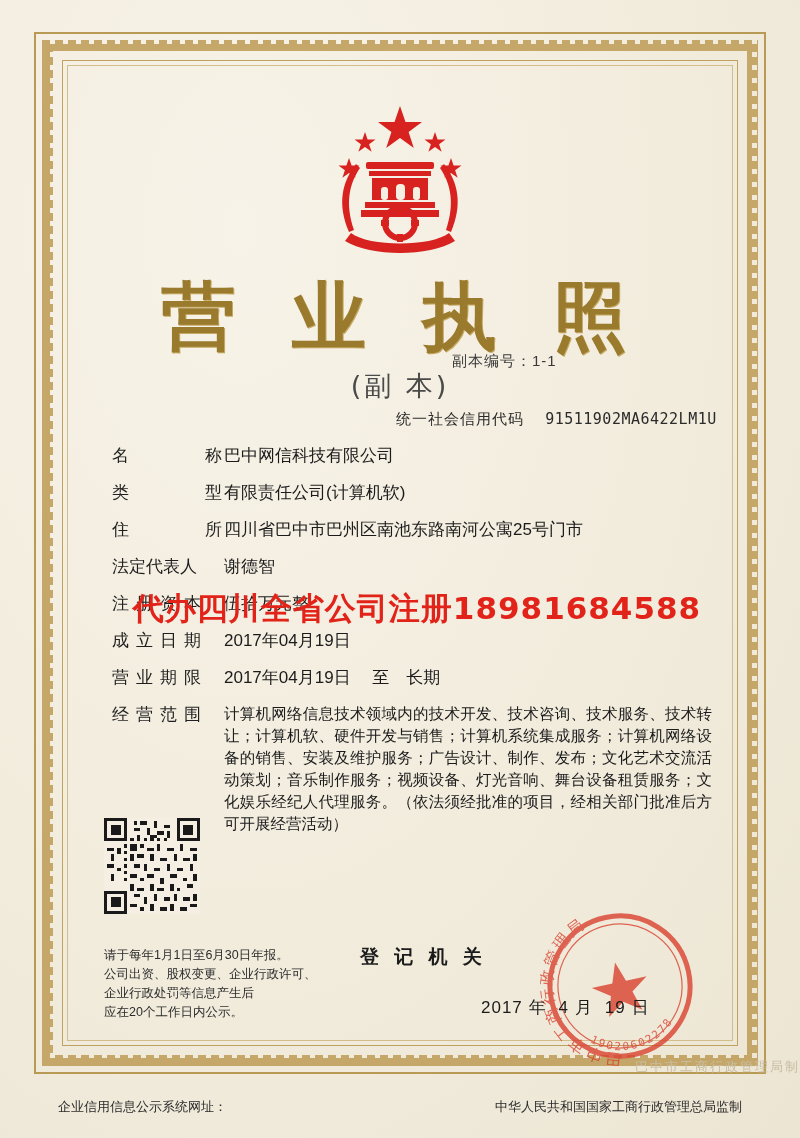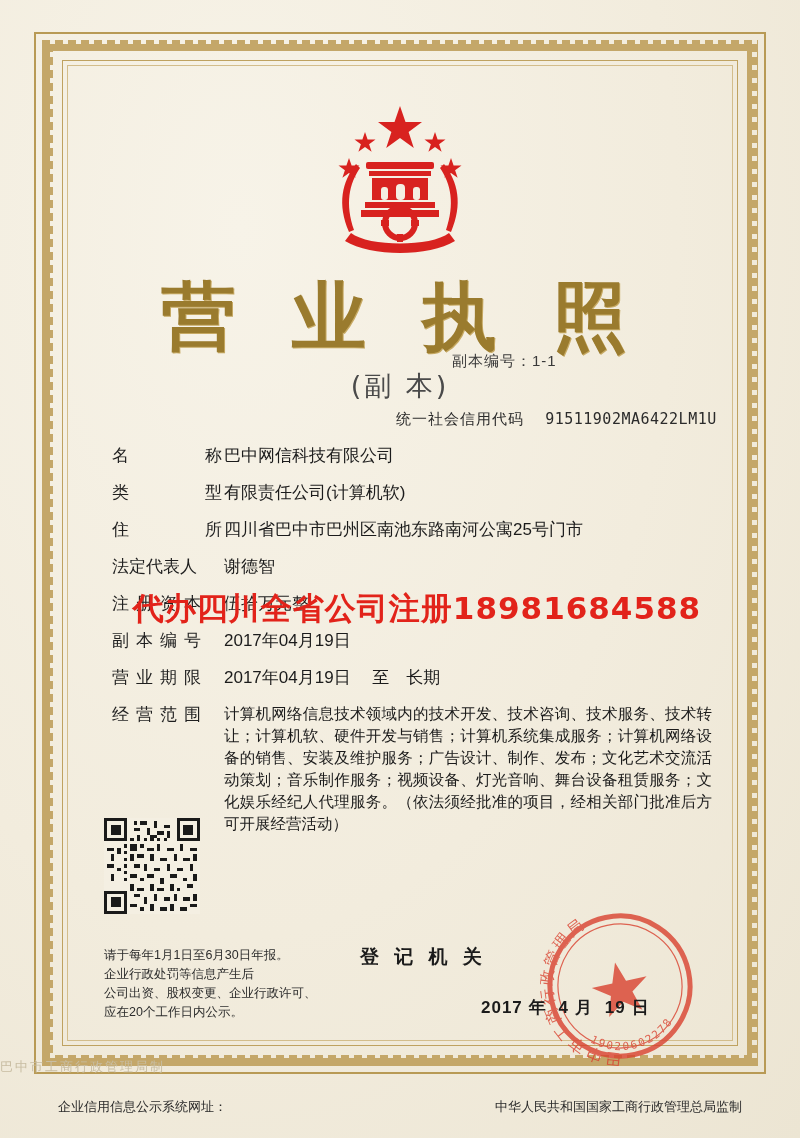--- a/index.html
+++ b/index.html
@@ -208,38 +208,38 @@
     margin-top: 10px;
   }
   .reg-date {
     position: absolute;
     top: 996px;
     left: 478px;
     font-size: 17px;
     color: #1b1b1b;
     letter-spacing: 1px;
   }
-  .reg-date span { margin: 0 3px; font-weight: bold; }
+  .reg-date span { margin: 0 3px; }
 
   
   .seal {
     position: absolute;
     left: 540px;
     top: 906px;
     width: 160px;
     height: 160px;
     opacity: .8;
   }
 
   
   .faint {
     position: absolute;
     top: 1058px;
     left: 0; right: 0;
-    text-align: left;
+    text-align: right;
     font-size: 13px;
     color: #c8bda2;
     letter-spacing: 2px;
   }
 
   
   .footer-left {
     position: absolute;
     left: 58px;
     bottom: 22px;
@@ -332,21 +332,21 @@
       <div class="label sp0">法定代表人</div>
       <div class="value">谢德智</div>
     </div>
 
     <div class="field">
       <div class="label sp3">注册资本</div>
       <div class="value">伍拾万元整</div>
     </div>
 
     <div class="field">
-      <div class="label sp3">副本编号</div>
+      <div class="label sp3">成立日期</div>
       <div class="value">2017年04月19日</div>
     </div>
 
     <div class="field">
       <div class="label sp3">营业期限</div>
       <div class="value">2017年04月19日　 至　长期</div>
     </div>
 
     <div class="field scope">
       <div class="label sp3">经营范围</div>
@@ -456,22 +456,22 @@
           <rect x="17" y="27" width="2" height="1"></rect>
         <rect x="20" y="26" width="1" height="2"></rect>
           <rect x="23" y="27" width="2" height="1"></rect>
         <rect x="26" y="26" width="2" height="1"></rect>
       </g>
     </svg>
   </div>
 
   <div class="notes">
     <div>请于每年1月1日至6月30日年报。</div>
+    <div>公司出资、股权变更、企业行政许可、</div>
     <div>企业行政处罚等信息产生后</div>
-    <div>公司出资、股权变更、企业行政许可、</div>
     <div>应在20个工作日内公示。</div>
   </div>
 
   <div class="authority">登 记 机 关</div>
 
   <div class="seal">
     <svg viewBox="0 0 160 160" width="160" height="160">
       <g transform="rotate(-12 80 80)">
         <circle cx="80" cy="80" r="70" fill="none" stroke="#d9412f" stroke-width="5"></circle>
         <circle cx="80" cy="80" r="62" fill="none" stroke="#d9412f" stroke-width="1.2"></circle>

